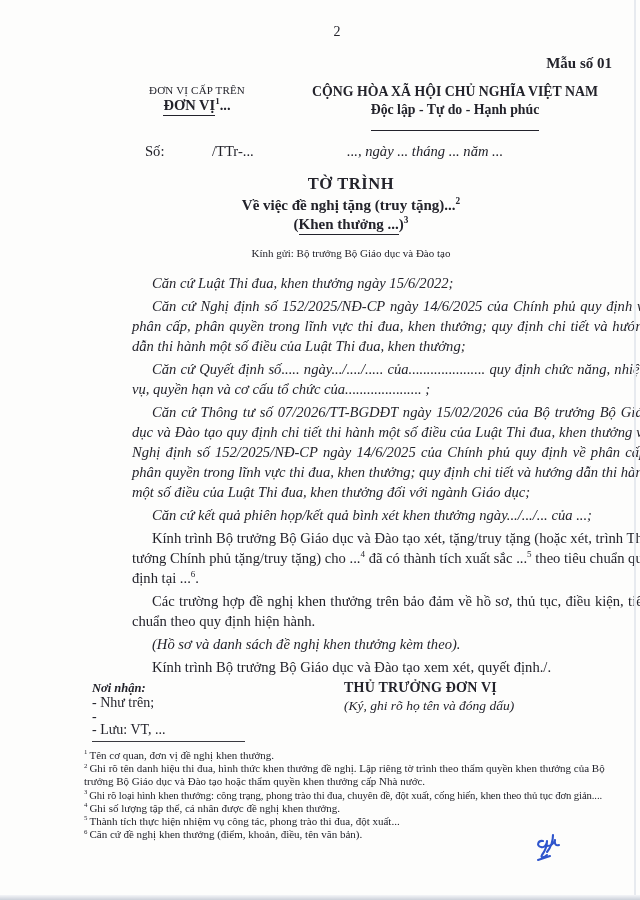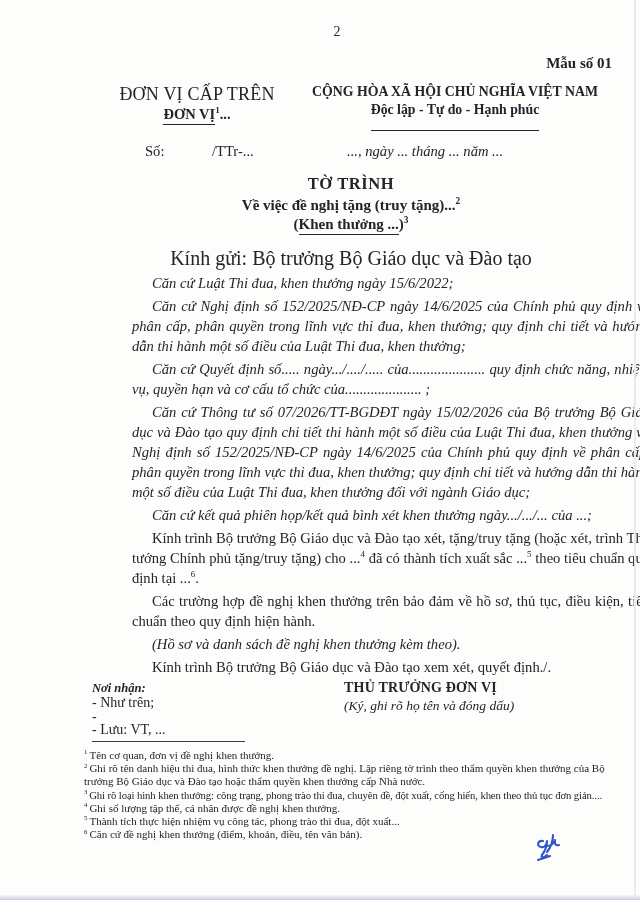--- a/index.html
+++ b/index.html
@@ -7,39 +7,39 @@
     position:relative;width:640px;height:900px;background:#fdfdfc;
     font-family:"Liberation Serif","DejaVu Serif",serif;color:#23232b;
     overflow:hidden;
   }
   .abs{position:absolute;}
   
   .page-number{top:24px;left:0;width:674px;text-align:center;font-size:14px;}
   .form-label{top:55px;right:28px;font-size:15px;font-weight:bold;}
   
   .hdr-left{top:84px;left:92px;width:210px;text-align:center;}
-  .hdr-left .l1{font-size:18px;letter-spacing:.2px;}
+  .hdr-left .l1{font-size:11px;letter-spacing:.2px;}
   .hdr-left .l2{font-size:14.5px;font-weight:bold;margin-top:1px;}
   .hdr-left .unit-underline{display:inline-block;border-bottom:1.4px solid #23232b;padding-bottom:1px;}
   .hdr-right{top:84px;left:300px;width:310px;text-align:center;}
   .hdr-right .l1{font-size:13.8px;font-weight:bold;}
   .hdr-right .l2{font-size:13.8px;font-weight:bold;margin-top:2px;}
   .hdr-right .motto-underline{display:inline-block;border-bottom:1.4px solid #23232b;padding-bottom:12px;}
   
   .meta{top:143px;left:0;width:640px;height:20px;font-size:14.6px;text-decoration:underline;}
   .meta .so-label{position:absolute;left:145px;}
   .meta .so-value{position:absolute;left:212px;}
   .meta .date-line{position:absolute;left:347px;font-style:italic;}
   
   .title-block{top:174px;left:92px;width:518px;text-align:center;}
   .title-main{font-size:16.5px;font-weight:bold;letter-spacing:.6px;}
   .title-sub{font-size:15px;font-weight:bold;margin-top:3px;}
   .title-sub3{font-size:15px;font-weight:bold;margin-top:2px;}
   .khen-underline{display:inline-block;border-bottom:1.4px solid #23232b;padding-bottom:1px;}
-  .salutation{top:247px;left:92px;width:518px;text-align:center;font-size:20px;}
+  .salutation{top:247px;left:92px;width:518px;text-align:center;font-size:11px;}
   
   .body-text{top:273px;left:92px;width:518px;margin-left:40px;}
   .body-text p{margin:0 0 3px 0;font-size:14.6px;line-height:20px;text-align:justify;text-indent:20px;}
   .body-text p.italic{font-style:italic;}
   sup{font-size:.62em;line-height:0;}
   
   .recipients{top:681px;left:92px;width:200px;}
   .recipients .label{font-size:12.5px;font-weight:bold;font-style:italic;}
   .recipients .item{font-size:14px;line-height:13.5px;}
   .signer{top:680px;left:344px;width:220px;text-align:left;}

